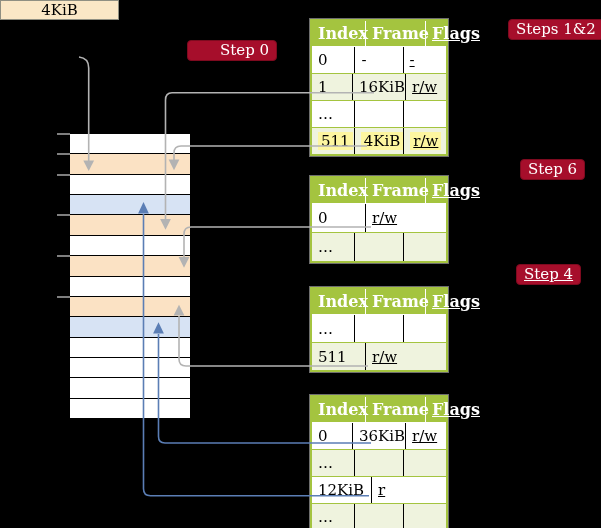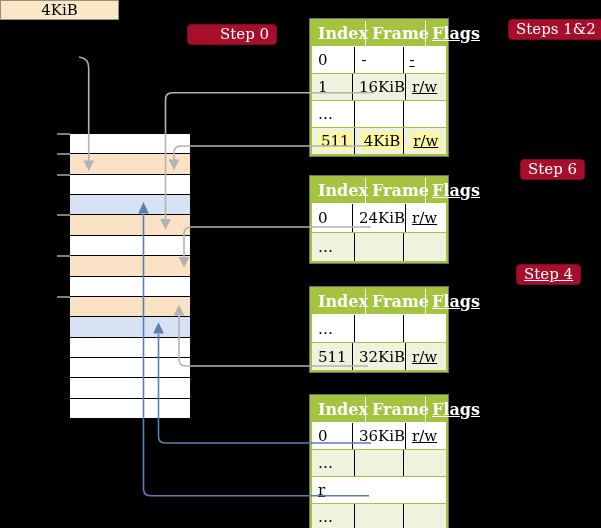--- a/index.html
+++ b/index.html
@@ -19,21 +19,21 @@
   }
 
   
   .steplabel {
     position:absolute;
     background:#A60E2B; color:#ffffff;
     border:1px solid #7E0A1F; border-radius:4px;
     font-size:15px; line-height:16px; padding:1px 7px 2px 7px;
     white-space:nowrap;
   }
-  #step0  { left:187px; top:24px;padding-left:32px; }
+  #step0  { left:187px; top:40px;padding-left:32px; }
   #steps12{ left:508px; top:19px; }
   #step3  { left:520px; top:159px; }
   #step4  { left:516px; top:264px;text-decoration:underline; }
 
   
   .memstack { position:absolute; left:70px; top:134px; width:120px; }
   .mrow { height:19.36px; margin-bottom:1px; background:#ffffff; }
   .mrow.page-table { background:#FBE2C4; }
   .mrow.data { background:#D7E3F4; }
   .tick { position:absolute; left:57px; width:13px; height:2px; background:#7f7f7f; }
@@ -157,23 +157,20 @@
 <div class="ptable" id="table1" style="top:176px;">
     <div class="hdr" style="height: 25px;">
       <div class="hcell c0">Index</div>
       <div class="hcell c1">Frame</div>
       <div class="hcell c2">Flags</div>
     </div>
     <div class="trow" style="height: 28px;">
       <div class="tcell c0">
         <span>0</span>
       </div>
-      <div class="tcell c1">
-        <span>24KiB</span>
-      </div>
       <div class="tcell c2">
         <span>r/w</span>
       </div>
     </div>
     <div class="trow striped" style="height: 28px;">
       <div class="tcell c0">
         <span>…</span>
       </div>
       <div class="tcell c1"></div>
       <div class="tcell c2"></div>
@@ -189,23 +186,20 @@
       <div class="tcell c0">
         <span>…</span>
       </div>
       <div class="tcell c1"></div>
       <div class="tcell c2"></div>
     </div>
     <div class="trow striped" style="height: 27px;">
       <div class="tcell c0">
         <span>511</span>
       </div>
-      <div class="tcell c1">
-        <span>32KiB</span>
-      </div>
       <div class="tcell c2">
         <span>r/w</span>
       </div>
     </div>
   </div>
 <div class="ptable" id="table3" style="top:395px;">
     <div class="hdr" style="height: 25px;">
       <div class="hcell c0">Index</div>
       <div class="hcell c1">Frame</div>
       <div class="hcell c2">Flags</div>
@@ -222,20 +216,23 @@
       </div>
     </div>
     <div class="trow striped" style="height: 26px;">
       <div class="tcell c0">
         <span>…</span>
       </div>
       <div class="tcell c1"></div>
       <div class="tcell c2"></div>
     </div>
     <div class="trow" style="height: 26px;">
+      <div class="tcell c1">
+        <span>12KiB</span>
+      </div>
       <div class="tcell c2">
         <span>r</span>
       </div>
     </div>
     <div class="trow striped" style="height: 26px;">
       <div class="tcell c0">
         <span>…</span>
       </div>
       <div class="tcell c1"></div>
       <div class="tcell c2"></div>

